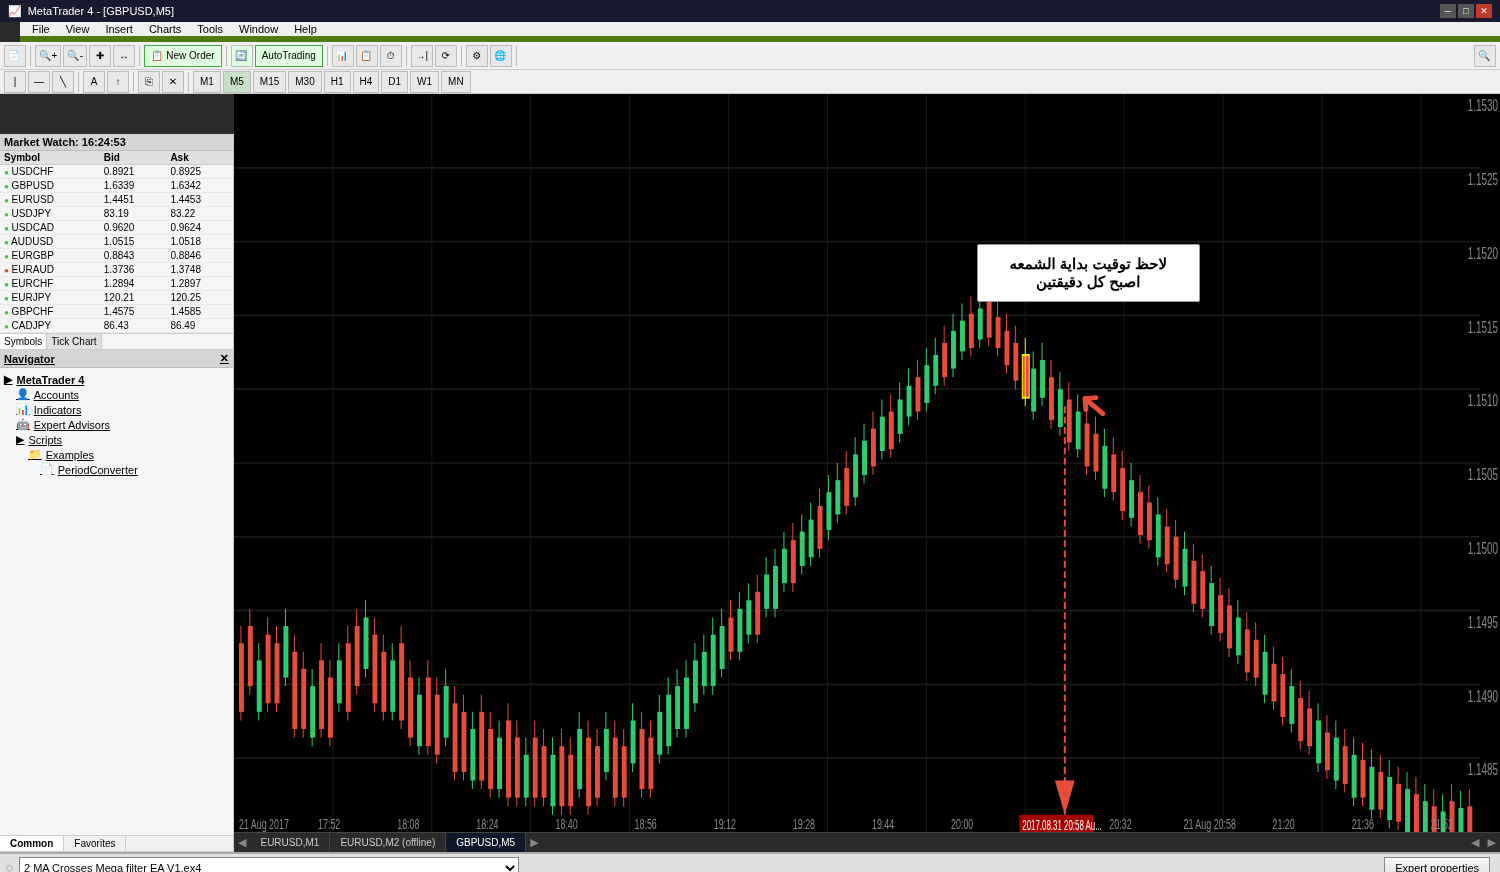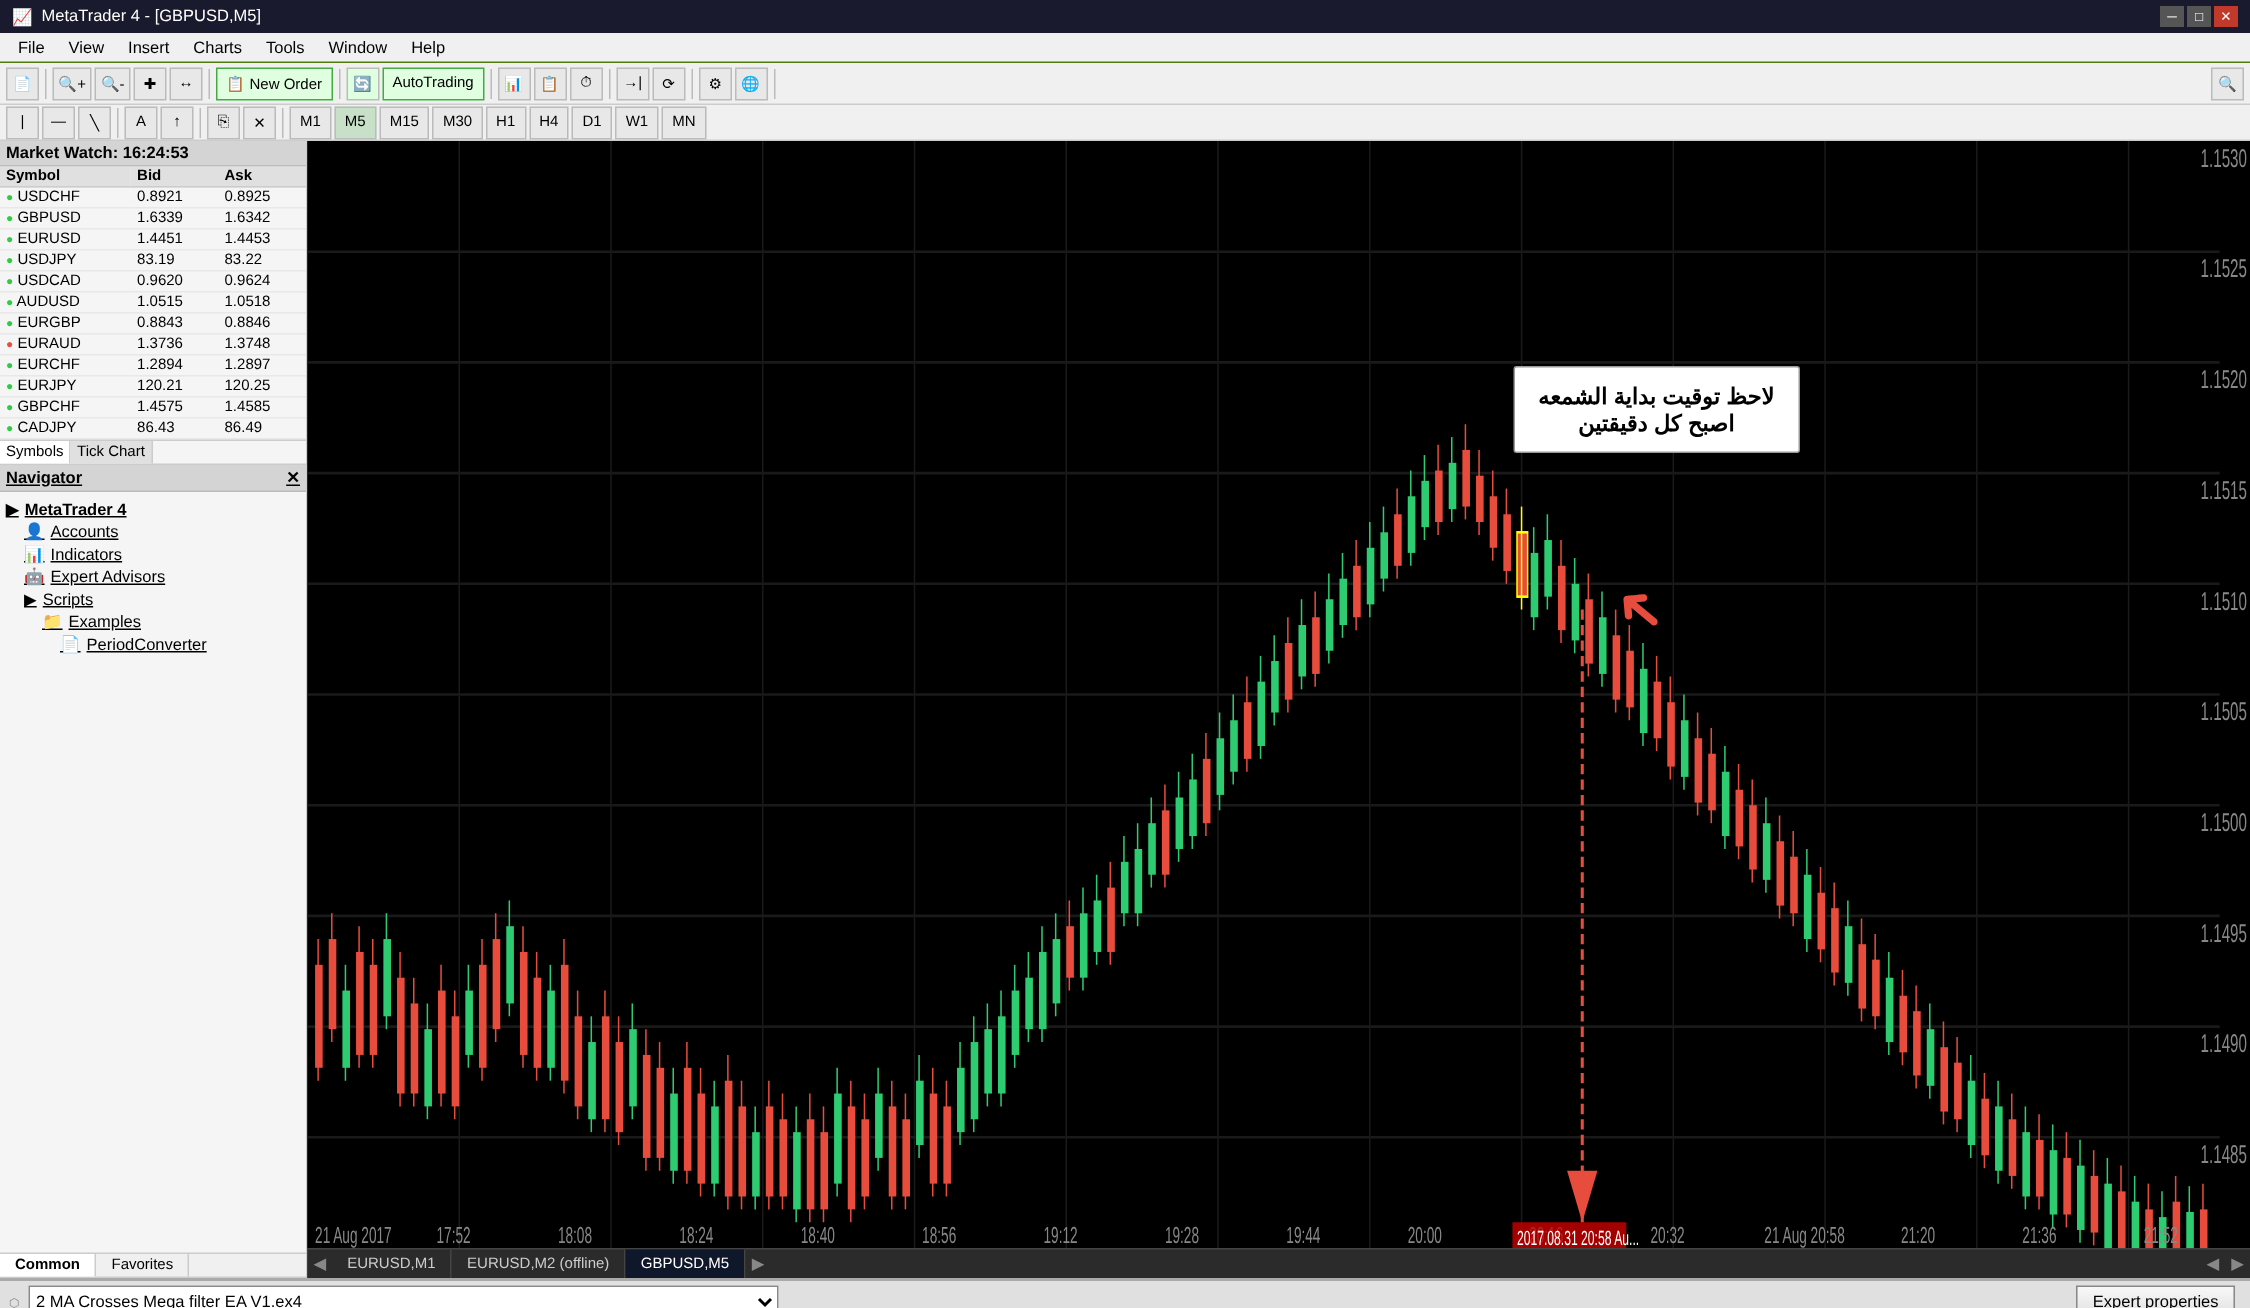--- a/index.html
+++ b/index.html
@@ -6,36 +6,36 @@
     body { width: 1500px; height: 872px; background: #2b2b2b; font-family: 'Segoe UI', Tahoma, Arial, sans-serif; font-size: 11px; color: #000; overflow: hidden; }
 
     
     #titlebar { background: #1a1a2e; color: #fff; height: 22px; display: flex; align-items: center; justify-content: space-between; padding: 0 8px; font-size: 11px; }
     #titlebar .title { display: flex; align-items: center; gap: 6px; }
     #titlebar .winbtns { display: flex; gap: 2px; }
     #titlebar .winbtns span { width: 16px; height: 14px; background: #555; display: inline-block; text-align: center; line-height: 14px; font-size: 9px; color: #fff; cursor: pointer; }
     #titlebar .winbtns span:last-child { background: #c0392b; }
 
     
-    #menubar { background: #f0f0f0; height: 20px; display: flex; align-items: center; padding: 0 4px; border-bottom: 1px solid #4d7c0f; }
+    #menubar { background: #f0f0f0; height: 20px; display: flex; align-items: center; padding: 0 4px; border-bottom: 6px solid #4d7c0f; margin-left: 20px; }
     #menubar span { padding: 0 8px; font-size: 11px; cursor: pointer; height: 100%; display: flex; align-items: center; }
 
     
     #toolbar1 { background: #f0f0f0; height: 28px; display: flex; align-items: center; padding: 2px 4px; border-bottom: 1px solid #ccc; gap: 2px; }
     .tb-btn { background: #e8e8e8; border: 1px solid #bbb; height: 22px; min-width: 22px; display: flex; align-items: center; justify-content: center; cursor: pointer; font-size: 10px; padding: 0 3px; }
     .tb-sep { width: 1px; background: #bbb; height: 20px; margin: 0 2px; }
     .tb-btn-label { font-size: 10px; padding: 0 6px; }
 
     #toolbar2 { background: #f0f0f0; height: 24px; display: flex; align-items: center; padding: 2px 4px; border-bottom: 1px solid #ccc; gap: 2px; }
 
     
     #main { display: flex; height: calc(872px - 22px - 20px - 28px - 24px - 20px); }
 
     
-    #left-panel { width: 205px; background: #f5f5f5; border-right: 1px solid #ccc; display: flex; flex-direction: column; }
+    #left-panel { width: 234px; background: #f5f5f5; border-right: 1px solid #ccc; display: flex; flex-direction: column; margin-top: 40px; }
 
     
     #market-watch { flex: 0 0 auto; border-bottom: 1px solid #ccc; }
     #mw-header { background: #d4d4d4; padding: 2px 4px; font-weight: bold; font-size: 11px; border-bottom: 1px solid #bbb; }
     #mw-table { width: 100%; border-collapse: collapse; font-size: 10px; }
     #mw-table th { background: #e0e0e0; padding: 1px 4px; text-align: left; border-bottom: 1px solid #ccc; font-size: 10px; }
     #mw-table td { padding: 1px 4px; border-bottom: 1px solid #e8e8e8; }
     .dot-green { color: #2ecc40; font-size: 8px; }
     .dot-red { color: #e74c3c; font-size: 8px; }
     #mw-tabs { display: flex; border-top: 1px solid #ccc; }
@@ -65,21 +65,21 @@
     
     #chart-tabs { background: #2b2b2b; display: flex; align-items: center; border-top: 1px solid #444; height: 20px; }
     #chart-tabs .ctab { padding: 1px 10px; font-size: 10px; color: #ccc; cursor: pointer; border-right: 1px solid #444; height: 100%; display: flex; align-items: center; }
     #chart-tabs .ctab.active { background: #0f172a; color: #fff; }
     #chart-tabs .ctab-nav { color: #888; padding: 0 4px; cursor: pointer; }
 
     
     .chart-svg { width: 100%; height: 100%; }
 
     
-    .annotation-box { position: absolute; background: #fff; border: 1px solid #999; padding: 10px 16px; text-align: center; font-size: 16px; font-weight: bold; direction: rtl; border-radius: 2px; }
+    .annotation-box { position: absolute; background: #fff; border: 1px solid #999; padding: 10px 32px; text-align: center; font-size: 16px; font-weight: bold; direction: rtl; border-radius: 2px; }
 
     
     #backtest-panel { background: #f0f0f0; border-top: 1px solid #ccc; padding: 0; }
     .bt-btn { height: 22px; border: 1px solid #888; background: linear-gradient(to bottom, #f8f8f8, #e0e0e0); font-size: 11px; padding: 0 10px; cursor: pointer; }
     #ea-dropdown { width: 100%; height: 22px; border: 1px solid #888; background: #fff; font-size: 11px; }
   </style>
 </head>
 <body>
 
 <div id="titlebar">

